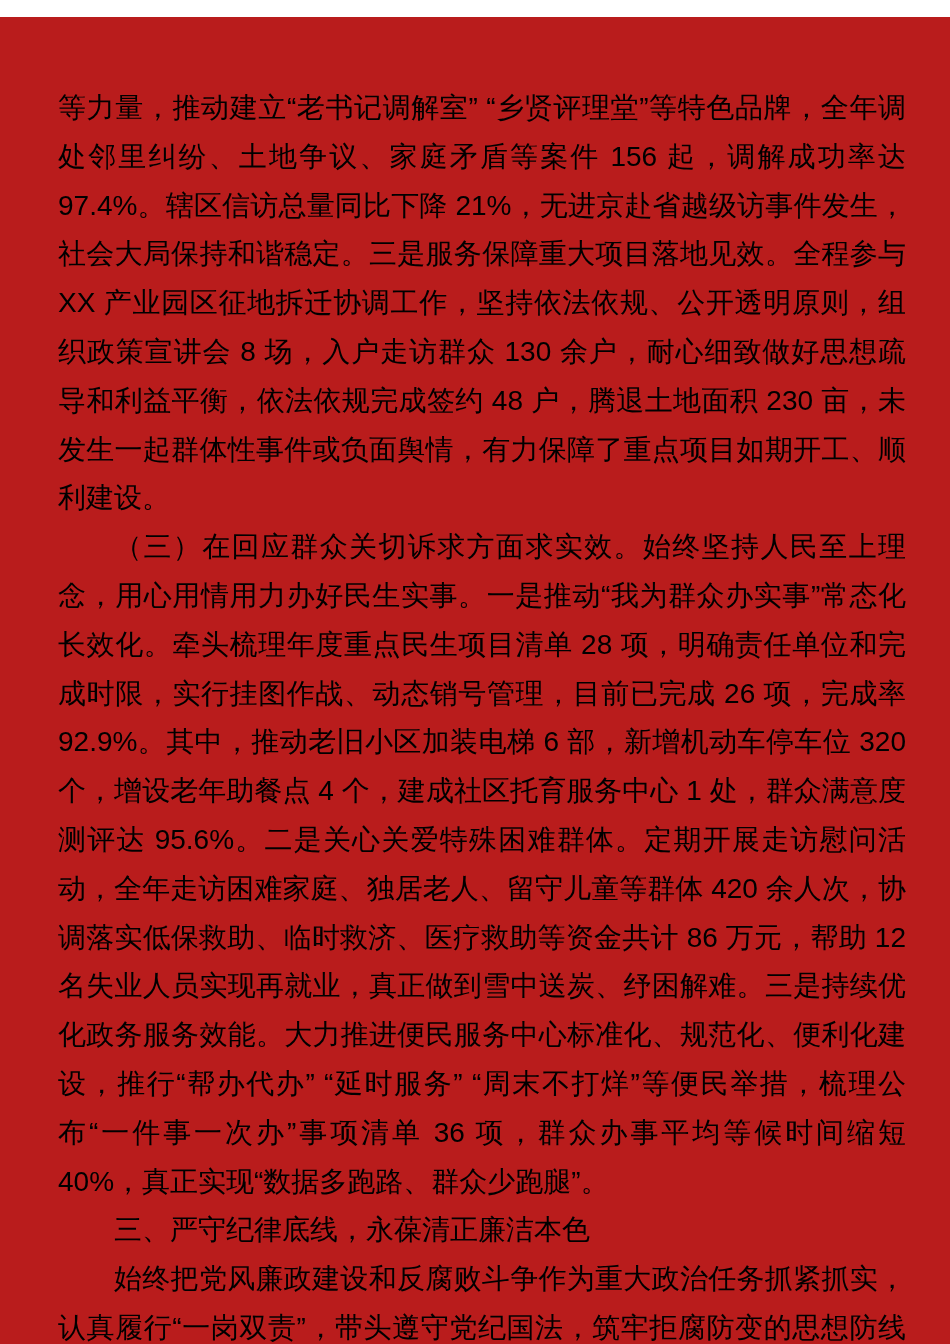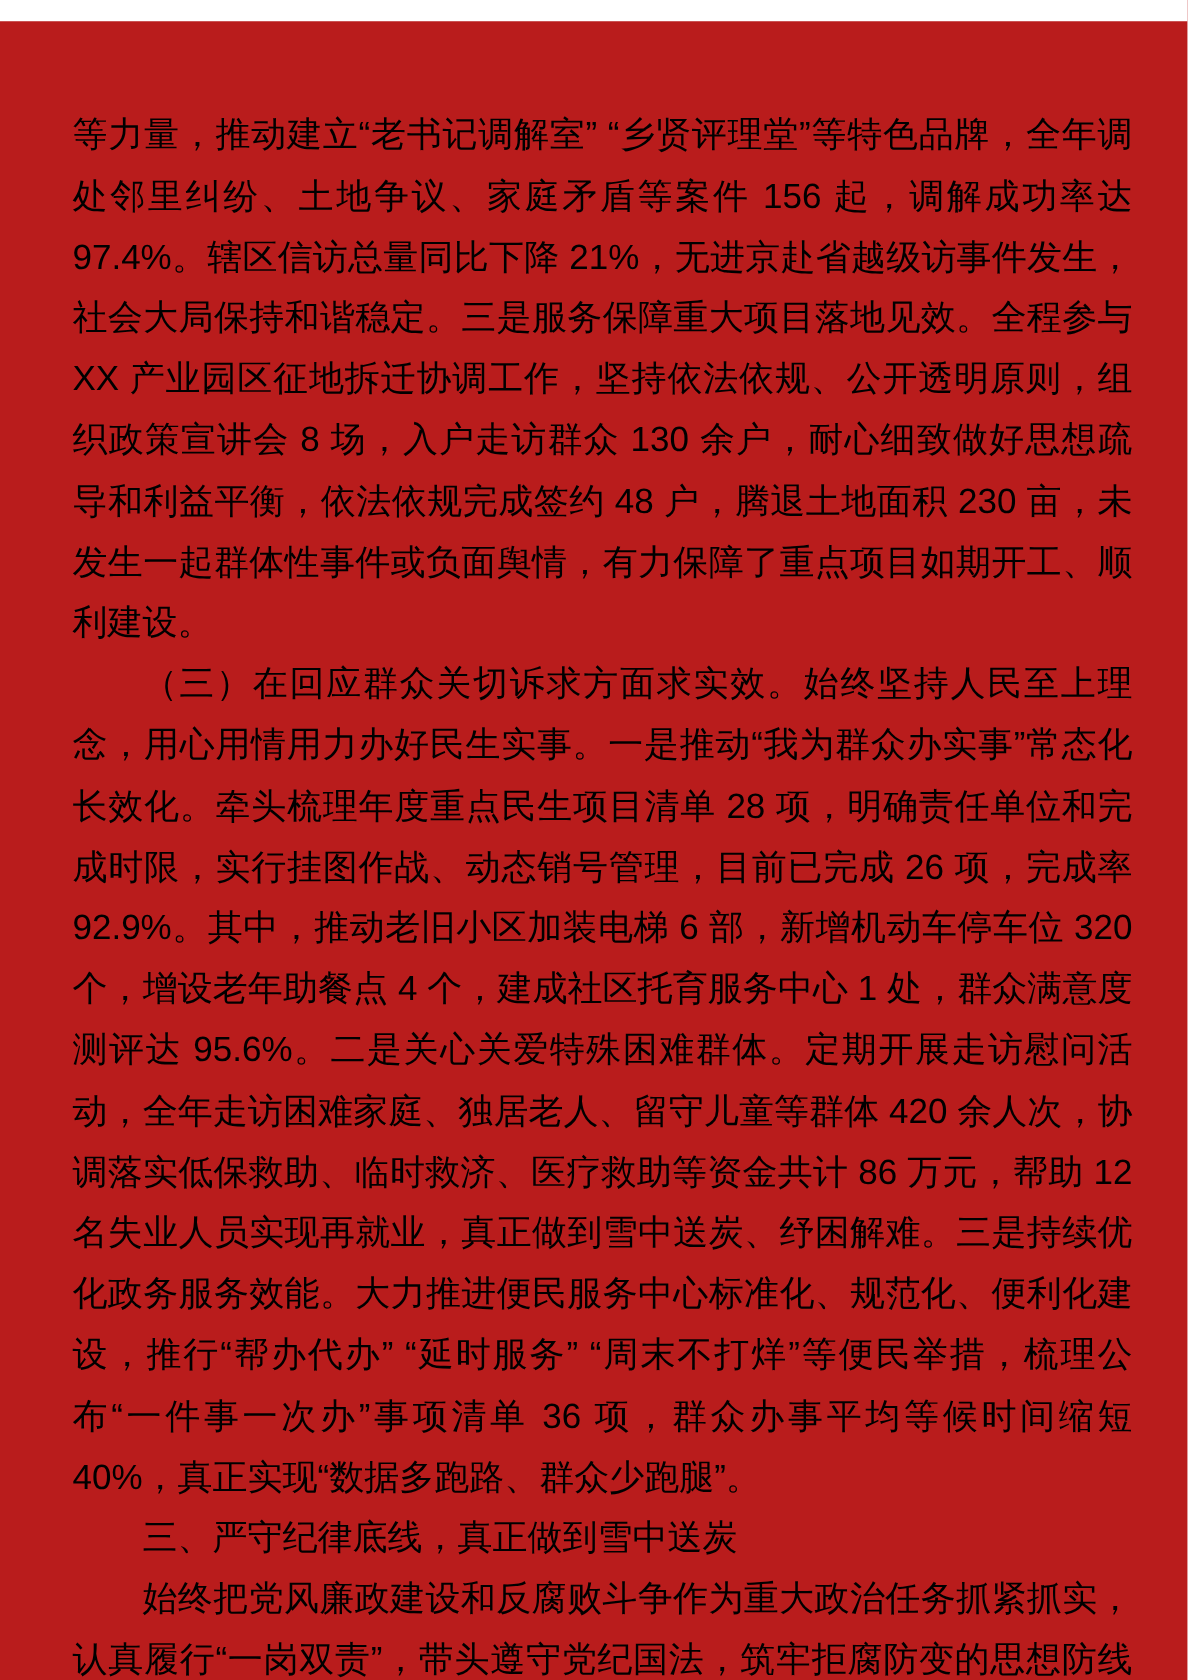--- a/index.html
+++ b/index.html
@@ -35,15 +35,15 @@
   .run-bold {
     font-weight: normal;
   }
 </style>
 </head>
 <body>
 
 <main class="page" style="background: #b91c1c; color: rgb(0, 0, 0); margin-top: 17px;">
     <p class="para"><span class="run">等力量，推动建立“老书记调解室” “乡贤评理堂”等特色品牌，全年调处邻里纠纷、土地争议、家庭矛盾等案件 156 起，调解成功率达 97.4%。辖区信访总量同比下降 21%，无进京赴省越级访事件发生，社会大局保持和谐稳定。三是服务保障重大项目落地见效。全程参与 XX 产业园区征地拆迁协调工作，坚持依法依规、公开透明原则，组织政策宣讲会 8 场，入户走访群众 130 余户，耐心细致做好思想疏导和利益平衡，依法依规完成签约 48 户，腾退土地面积 230 亩，未发生一起群体性事件或负面舆情，有力保障了重点项目如期开工、顺利建设。</span></p>
     <p class="para indent"><span class="run-bold">（三）在回应群众关切诉求方面求实效。</span><span class="run">始终坚持人民至上理念，用心用情用力办好民生实事。一是推动“我为群众办实事”常态化长效化。牵头梳理年度重点民生项目清单 28 项，明确责任单位和完成时限，实行挂图作战、动态销号管理，目前已完成 26 项，完成率 92.9%。其中，推动老旧小区加装电梯 6 部，新增机动车停车位 320 个，增设老年助餐点 4 个，建成社区托育服务中心 1 处，群众满意度测评达 95.6%。二是关心关爱特殊困难群体。定期开展走访慰问活动，全年走访困难家庭、独居老人、留守儿童等群体 420 余人次，协调落实低保救助、临时救济、医疗救助等资金共计 86 万元，帮助 12 名失业人员实现再就业，真正做到雪中送炭、纾困解难。三是持续优化政务服务效能。大力推进便民服务中心标准化、规范化、便利化建设，推行“帮办代办” “延时服务” “周末不打烊”等便民举措，梳理公布“一件事一次办”事项清单 36 项，群众办事平均等候时间缩短 40%，真正实现“数据多跑路、群众少跑腿”。</span></p>
-    <p class="para indent"><span class="run">三、严守纪律底线，真正做到雪中送炭</span></p>
+    <p class="para indent"><span class="run">三、严守纪律底线，永葆清正廉洁本色</span></p>
     <p class="para indent"><span class="run">始终把党风廉政建设和反腐败斗争作为重大政治任务抓紧抓实，认真履行“一岗双责”，带头遵守党纪国法，筑牢拒腐防变的思想防线和行为</span></p>
   </main>
 
 </body></html>

